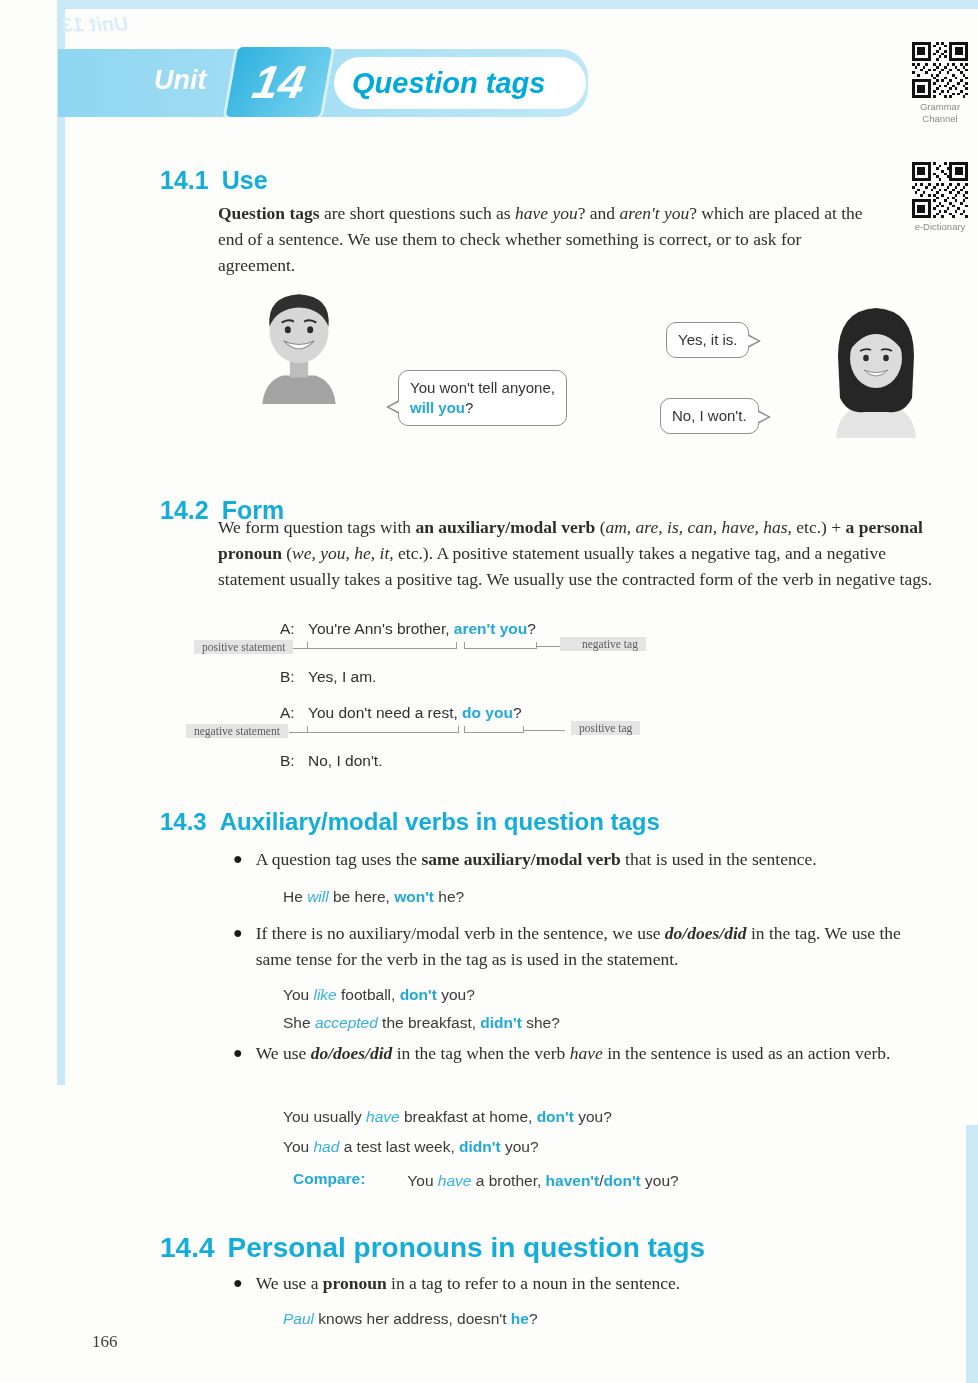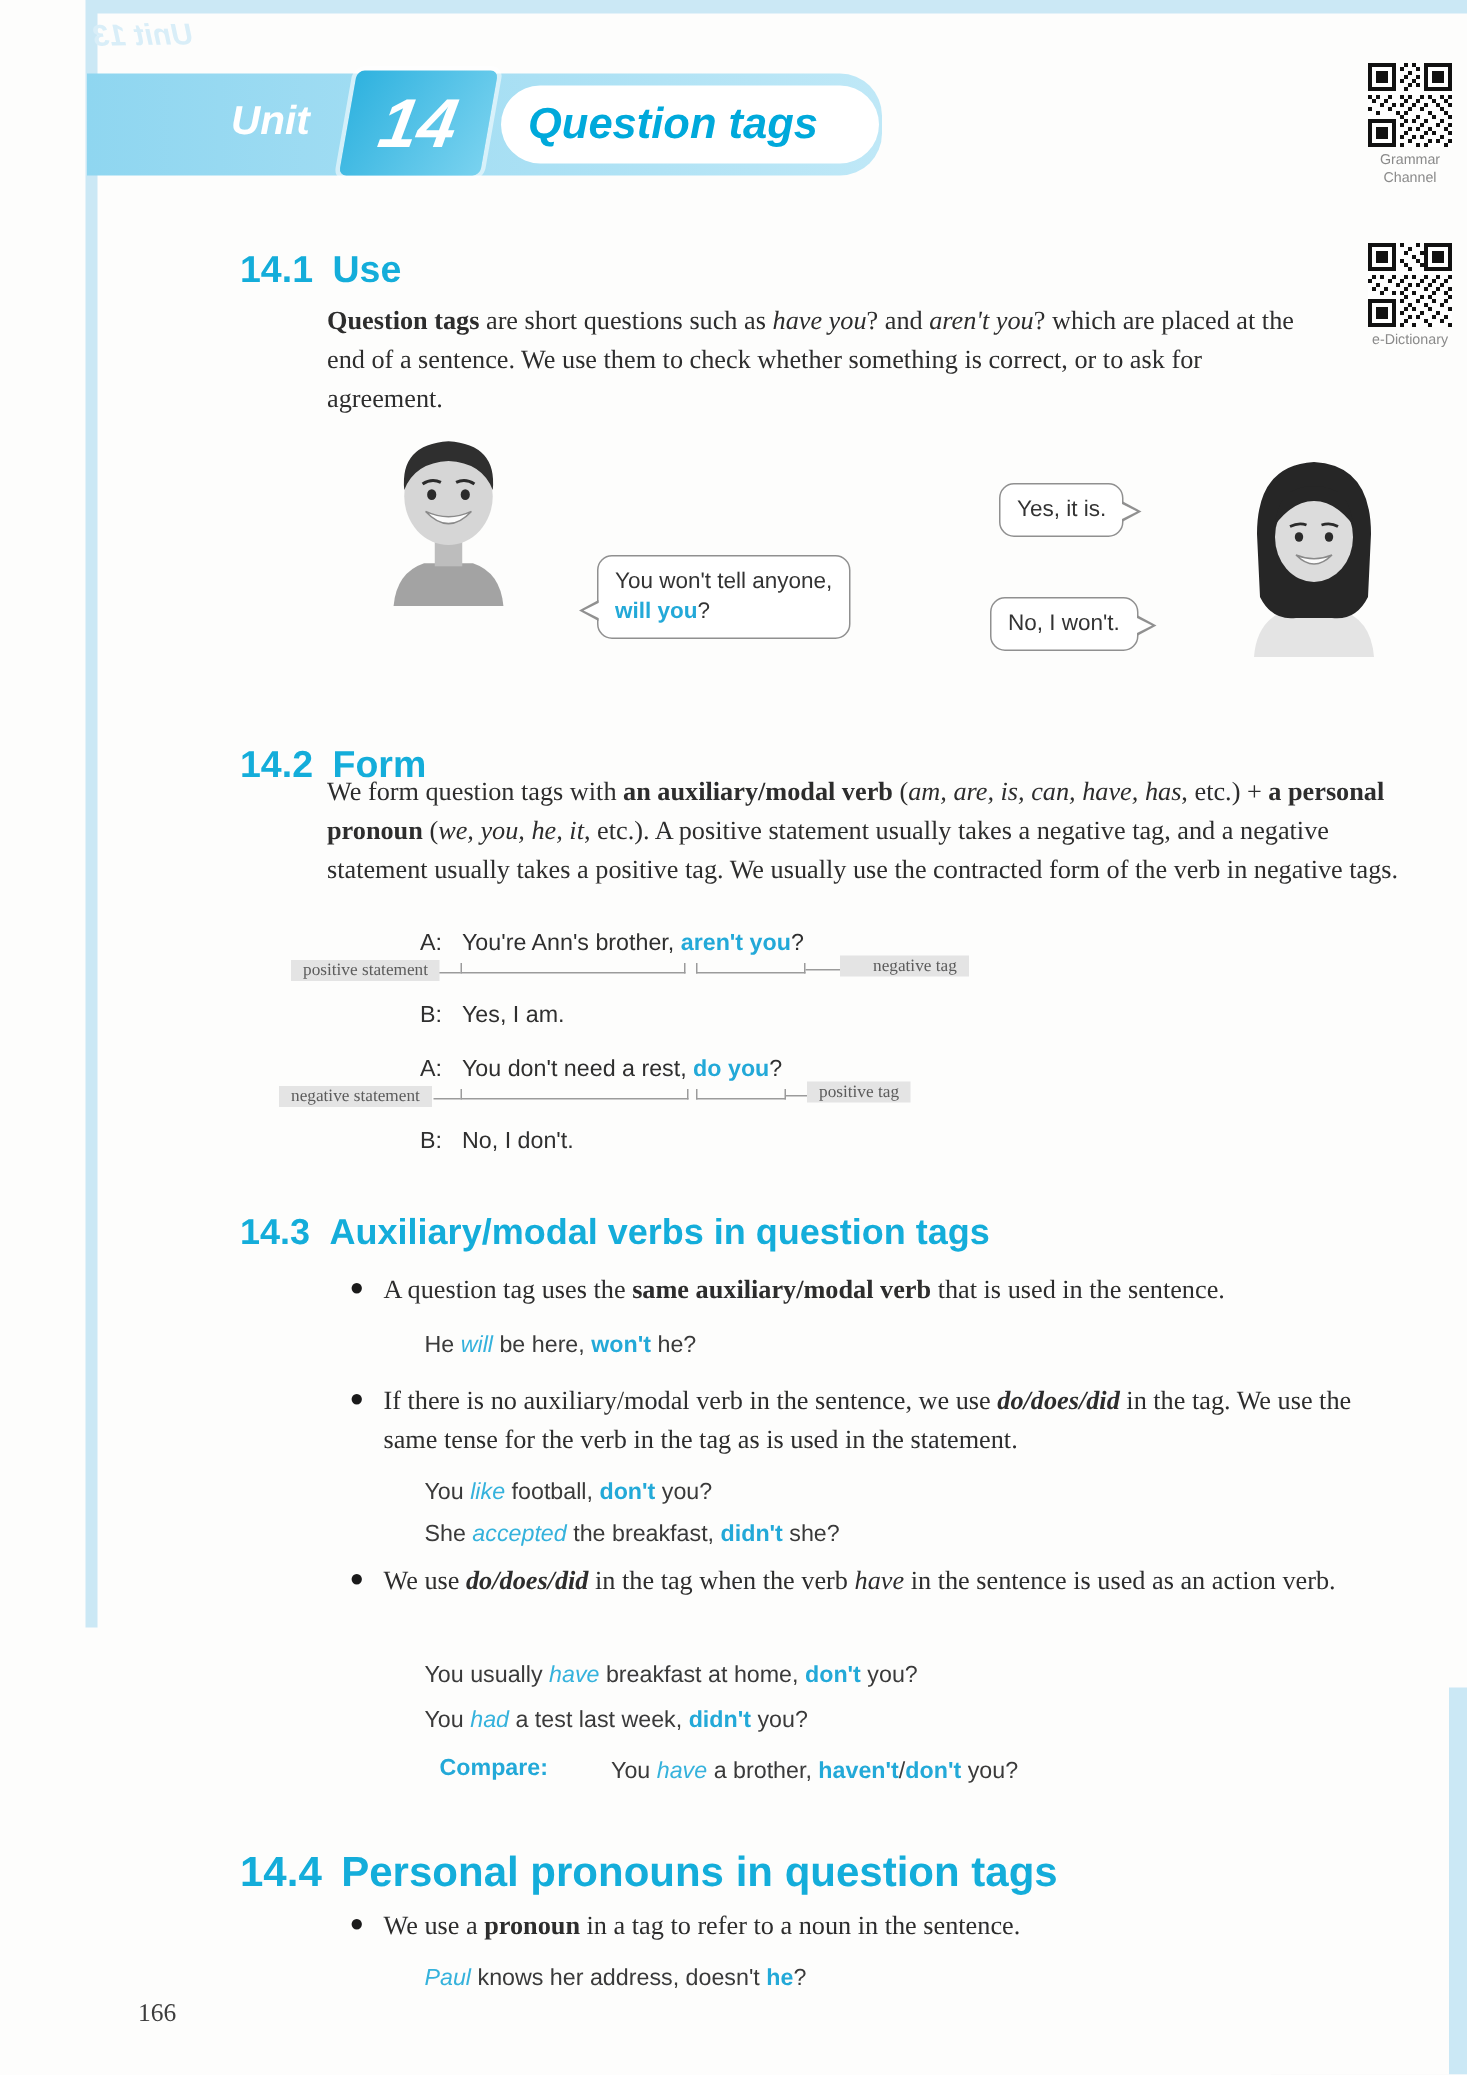--- a/index.html
+++ b/index.html
@@ -187,21 +187,21 @@
 
   <div class="abs ab-row" style="left:280px;top:704px;">
     <span class="ab-letter">A:</span>
     <span><span class="seg-n">You don't need a rest, </span><span class="seg-c">do you</span><span class="seg-n">?</span></span>
   </div>
   <div class="abs bracket" style="left:307px;top:726px;width:152px;"></div>
   <div class="abs connector" style="left:289px;top:732px;width:18px;"></div>
   <div class="abs tag-label" style="left:186px;top:724px;">negative statement</div>
   <div class="abs bracket" style="left:464px;top:726px;width:60px;"></div>
   <div class="abs connector" style="left:524px;top:730px;width:41px;"></div>
-  <div class="abs tag-label" style="left:538px;top:721px;text-align:right;">positive tag</div>
+  <div class="abs tag-label" style="left:571px;top:721px;text-align:right;">positive tag</div>
   <div class="abs ab-row" style="left:280px;top:752px;">
     <span class="ab-letter">B:</span>
     <span>No, I don't.</span>
   </div>
 
   <div class="abs sec-head" style="left:160px;top:808px;font-size:24px;">
     <span>14.3</span><span class="sec-title">Auxiliary/modal verbs in question tags</span>
   </div>
 
   <div class="abs bullet-row body-text" style="left:233px;top:846px;width:700px;">

